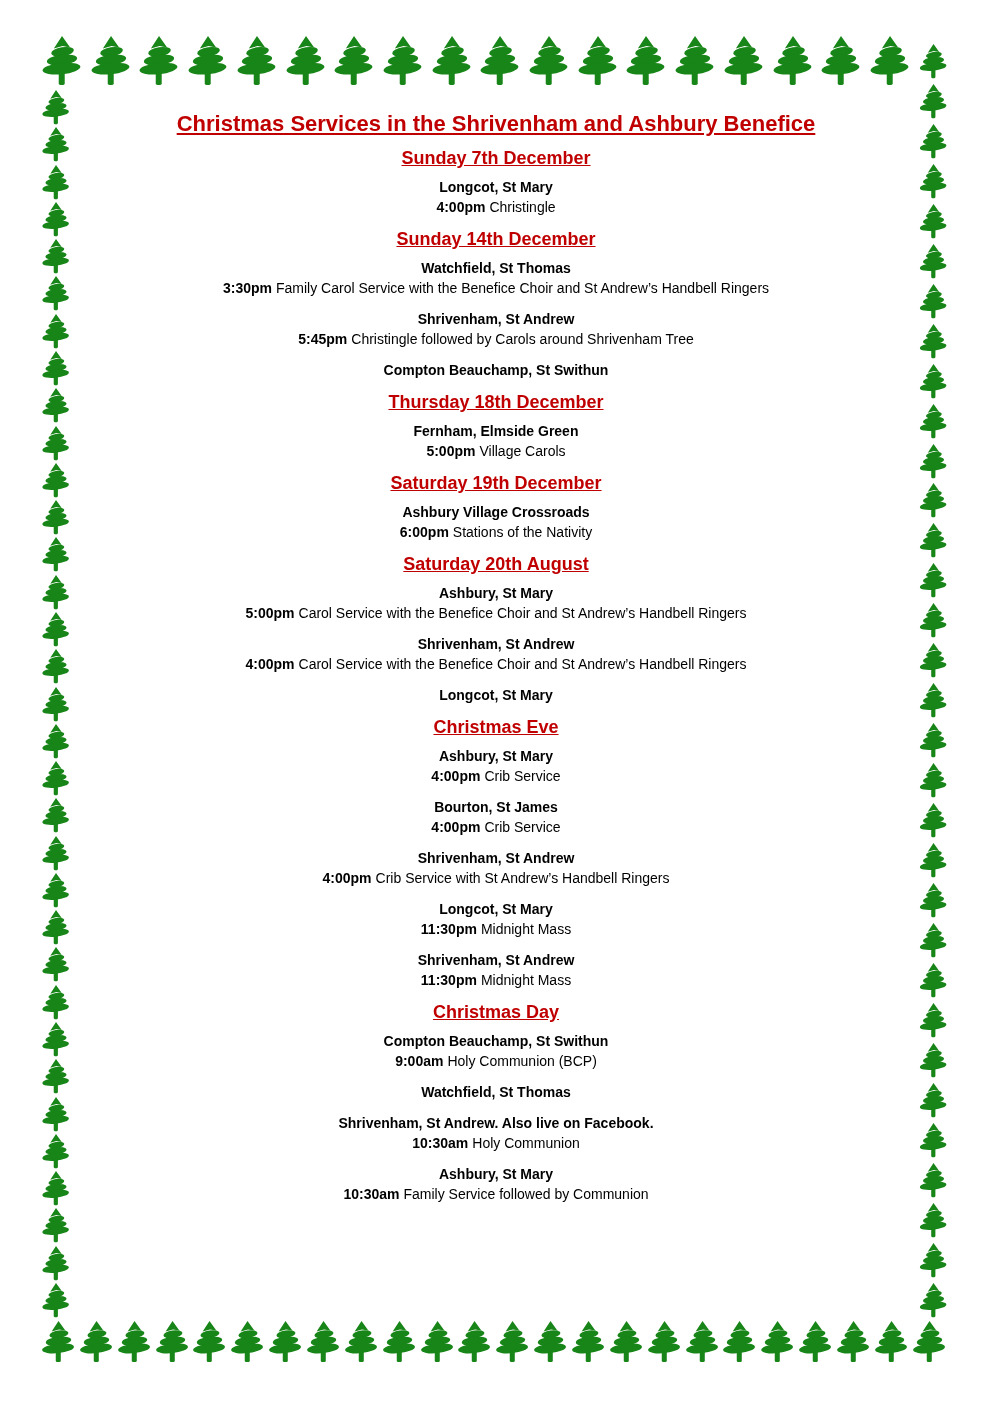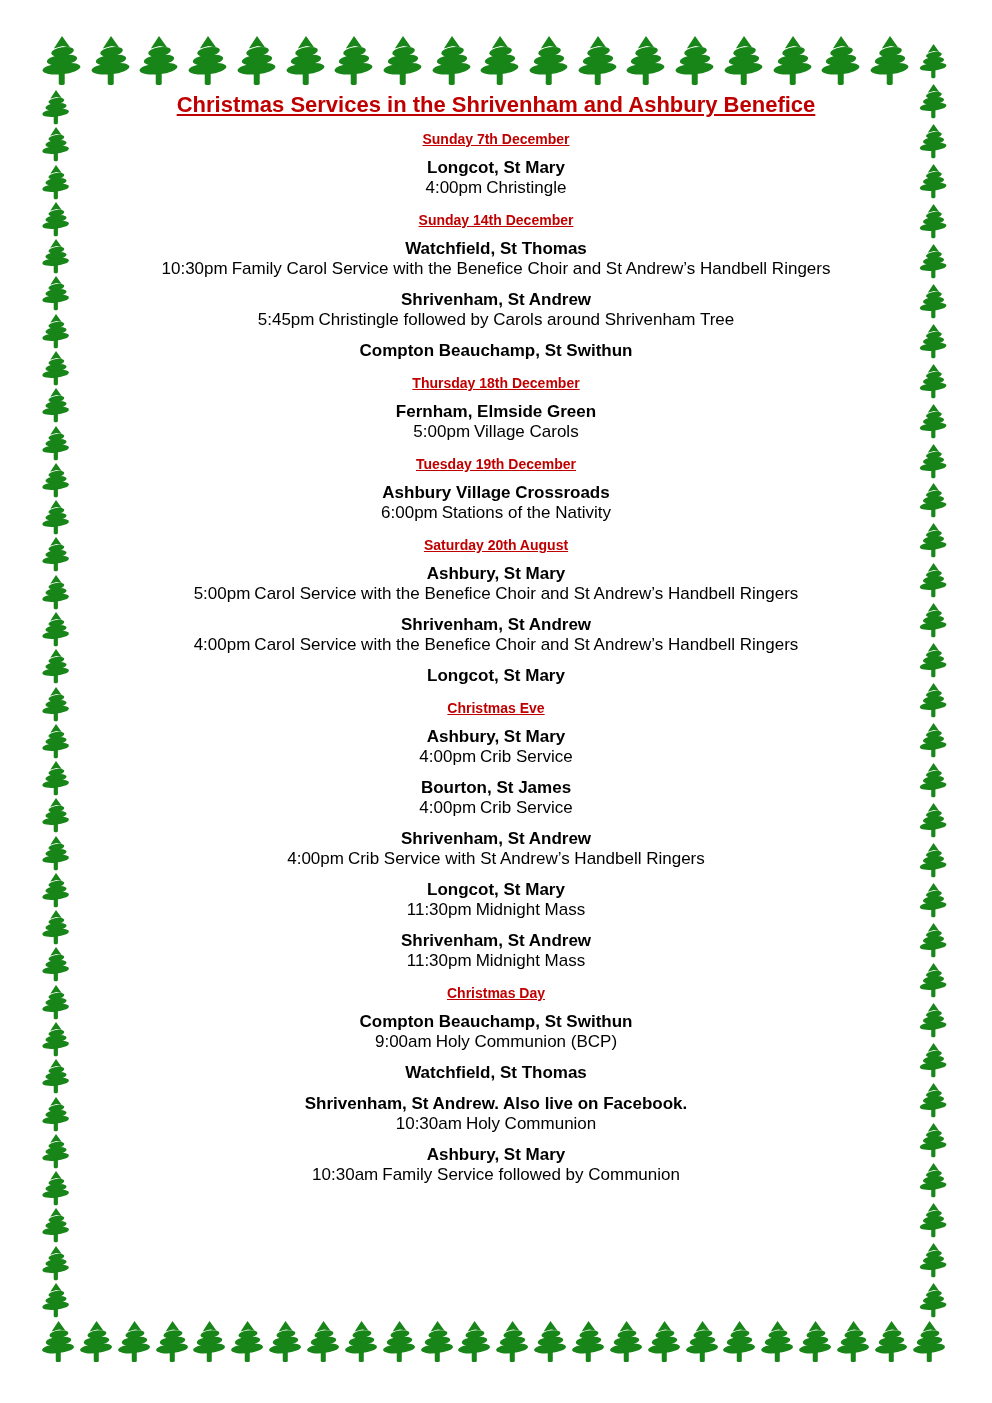--- a/index.html
+++ b/index.html
@@ -21,41 +21,41 @@
   .border-bottom { left: 40px;  top: 1321px; width: 908px; height: 44px; }
   .border-bottom svg { width: 37px; height: 42px; }
   .border-left   { left: 37px;  top: 90px;   height: 1228px; width: 40px; }
   .border-left svg   { width: 38px; height: 35px; }
   .border-right  { left: 915px; top: 44px;   height: 1274px; width: 40px; }
   .border-right svg  { width: 37px; height: 35px; }
 
   
   .content {
     position: absolute;
-    left: 103px; top: 92px; width: 786px;
+    left: 103px; top: 111px; width: 786px;
     text-align: center;
     color: #000000;
   }
   h1.page-title {
     font-size: 22px; line-height: 25px;
     font-weight: bold;
     color: #C00000;
     text-decoration: underline;
     margin: 0 0 12px 0;
   }
   h2.section-heading {
-    font-size: 14px; line-height: 20px;
+    font-size: 18px; line-height: 20px;
     font-weight: bold;
     color: #C00000;
     text-decoration: underline;
     margin: 12px 0 9px 0;
   }
-  .entry { margin: 0 0 11px 0; font-size: 17px; line-height: 20px; }
+  .entry { margin: 0 0 11px 0; font-size: 14px; line-height: 20px; }
   .entry .location { font-weight: bold; }
-  .entry .time { font-weight: normal; margin-right: 4px; white-space: nowrap; }
+  .entry .time { font-weight: bold; margin-right: 4px; white-space: nowrap; }
   .entry .description { font-weight: normal; }
 </style>
 </head>
 <body>
 
 <div class="page">
 
   <div class="tree-row border-top" id="border-top">
       <svg viewBox="0 0 40 46" xmlns="http://www.w3.org/2000/svg">
         <g fill="#178517">
@@ -1032,35 +1032,35 @@
     <h1 class="page-title">Christmas Services in the Shrivenham and Ashbury Benefice</h1>
     <div id="sections">
         <h2 class="section-heading">Sunday 7th December</h2>
         <div class="entry">
           <div class="location">Longcot, St Mary</div>
           <div><span class="time">4:00pm</span><span class="description">Christingle</span></div>
         </div>
         <h2 class="section-heading">Sunday 14th December</h2>
         <div class="entry">
           <div class="location">Watchfield, St Thomas</div>
-          <div><span class="time">10:30pm</span><span class="description">Family Carol Service with the Benefice Choir and St Andrew’s Handbell Ringers</span></div>
+          <div><span class="time">3:30pm</span><span class="description">Family Carol Service with the Benefice Choir and St Andrew’s Handbell Ringers</span></div>
         </div>
         <div class="entry">
           <div class="location">Shrivenham, St Andrew</div>
           <div><span class="time">5:45pm</span><span class="description">Christingle followed by Carols around Shrivenham Tree</span></div>
         </div>
         <div class="entry">
           <div class="location">Compton Beauchamp, St Swithun</div>
         </div>
         <h2 class="section-heading">Thursday 18th December</h2>
         <div class="entry">
           <div class="location">Fernham, Elmside Green</div>
           <div><span class="time">5:00pm</span><span class="description">Village Carols</span></div>
         </div>
-        <h2 class="section-heading">Tuesday 19th December</h2>
+        <h2 class="section-heading">Saturday 19th December</h2>
         <div class="entry">
           <div class="location">Ashbury Village Crossroads</div>
           <div><span class="time">6:00pm</span><span class="description">Stations of the Nativity</span></div>
         </div>
         <h2 class="section-heading">Saturday 20th August</h2>
         <div class="entry">
           <div class="location">Ashbury, St Mary</div>
           <div><span class="time">5:00pm</span><span class="description">Carol Service with the Benefice Choir and St Andrew’s Handbell Ringers</span></div>
         </div>
         <div class="entry">

